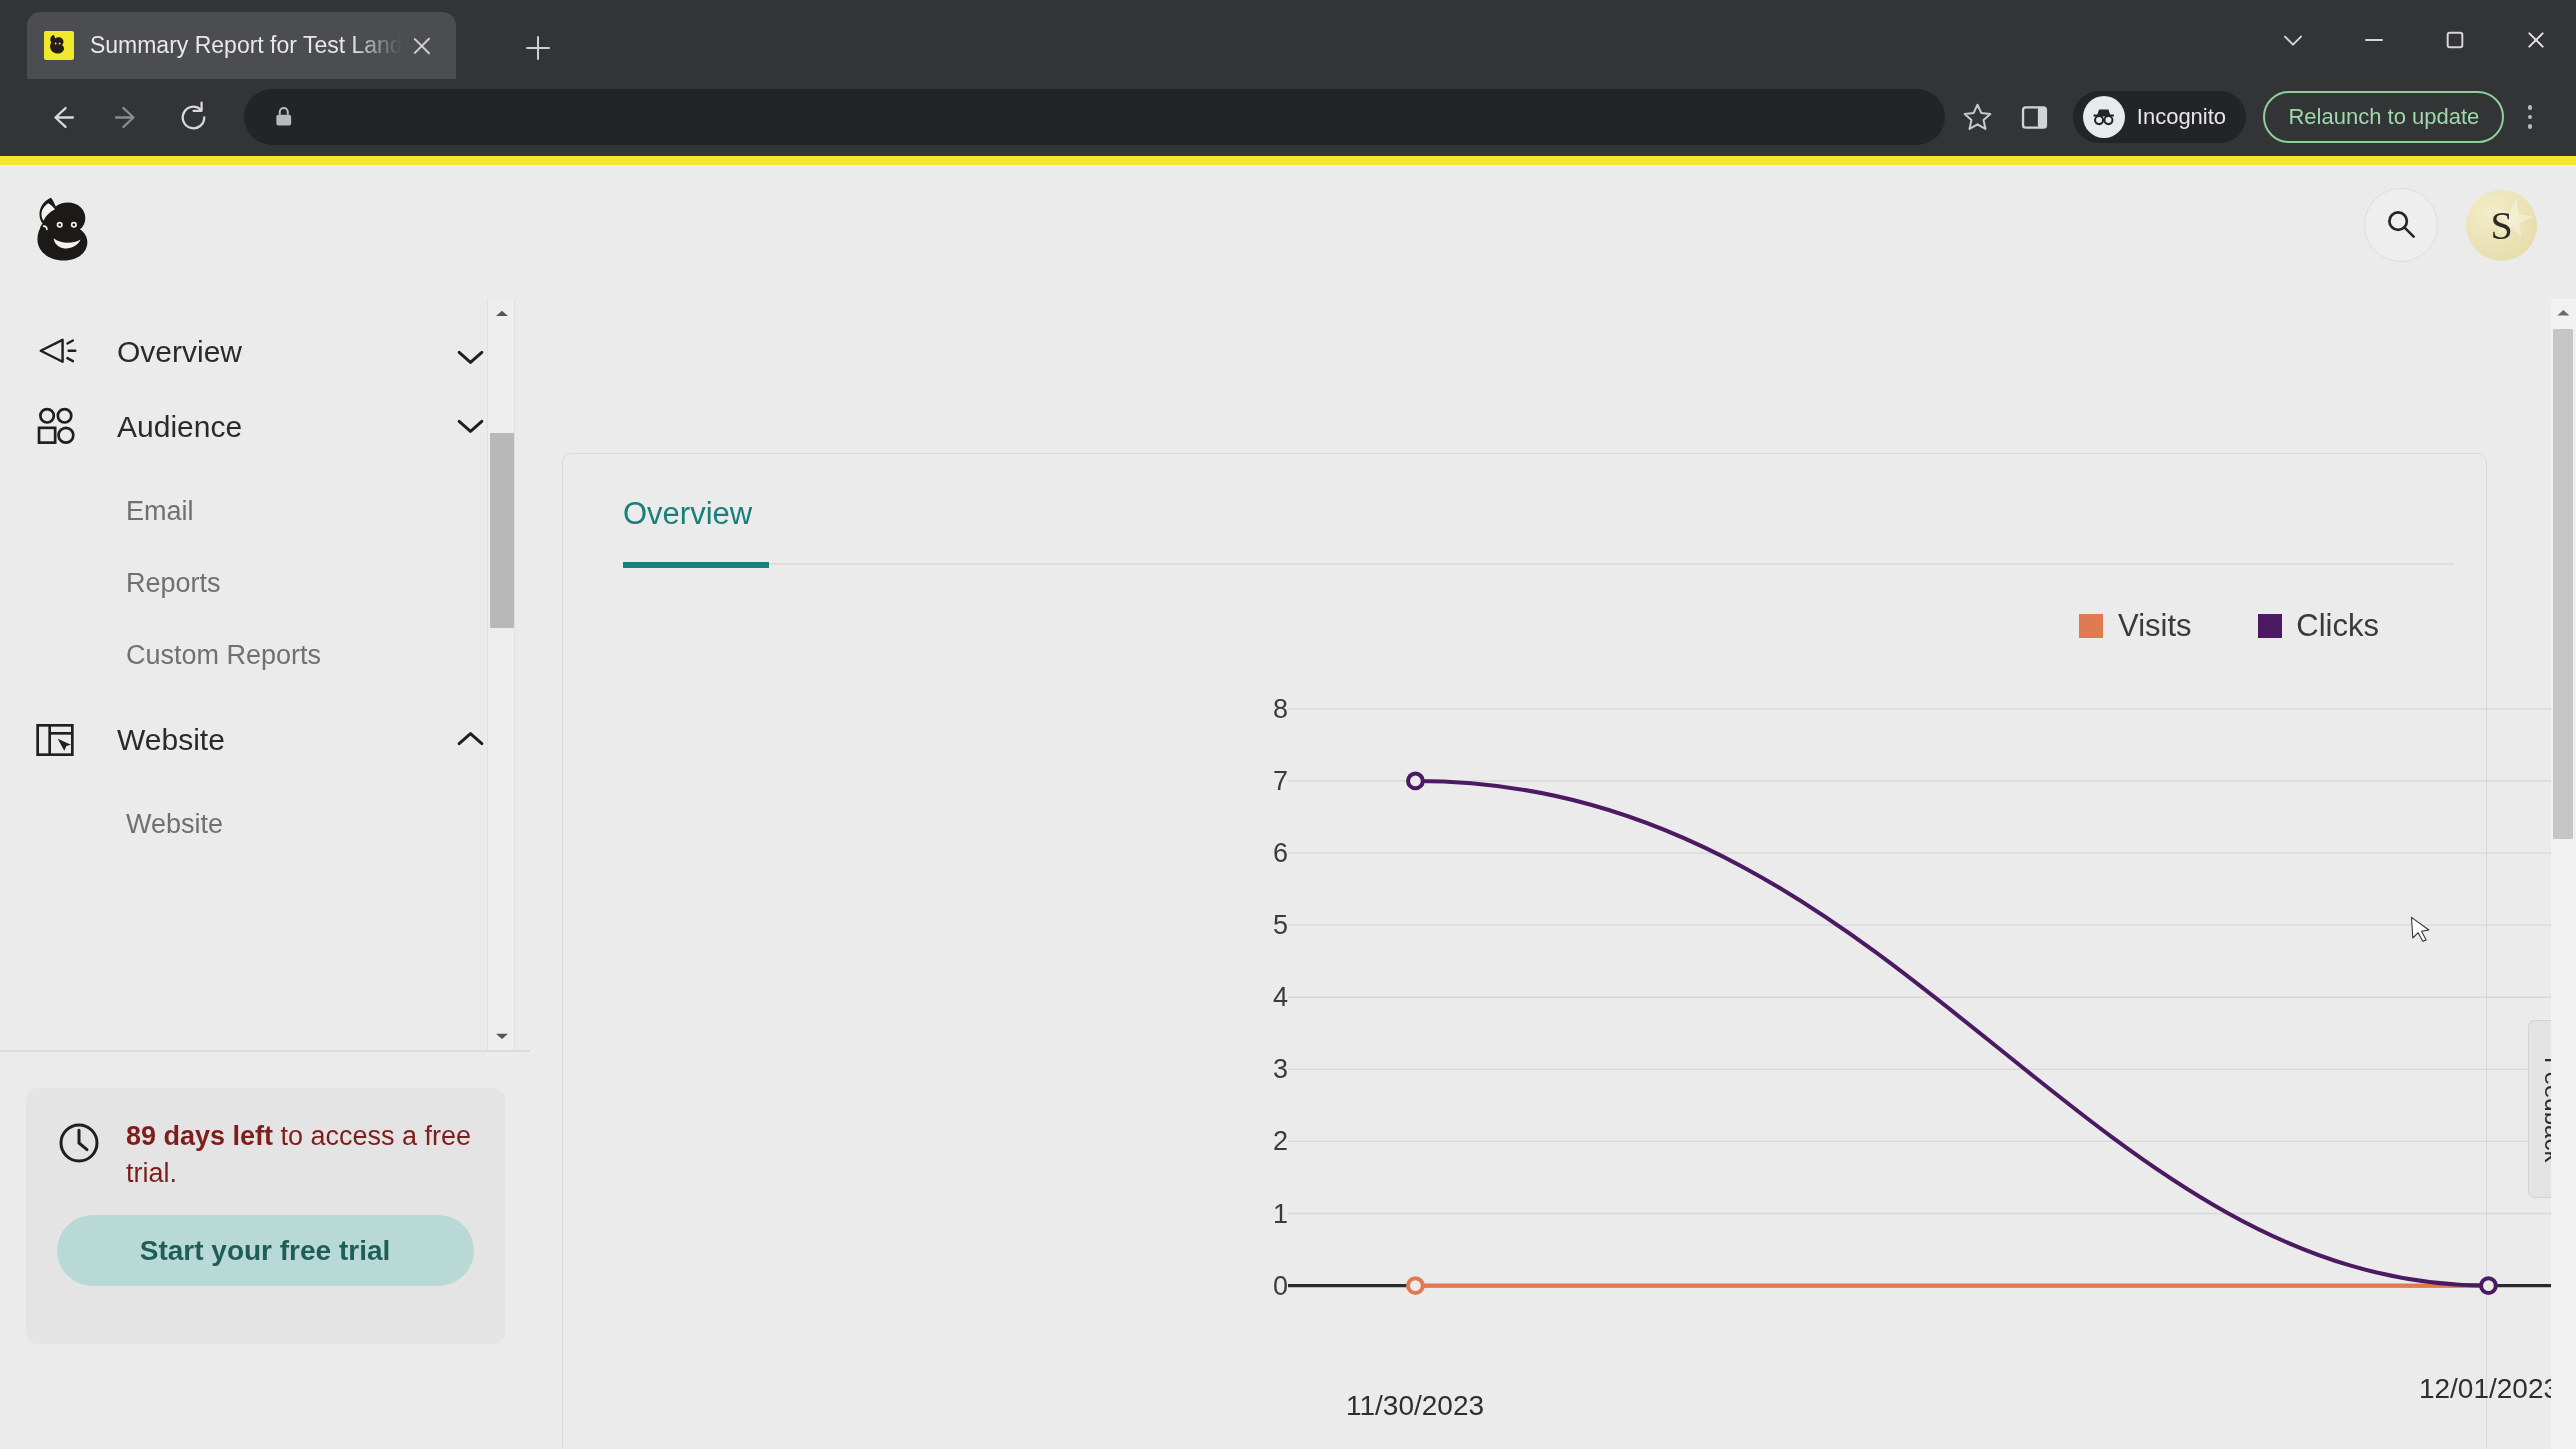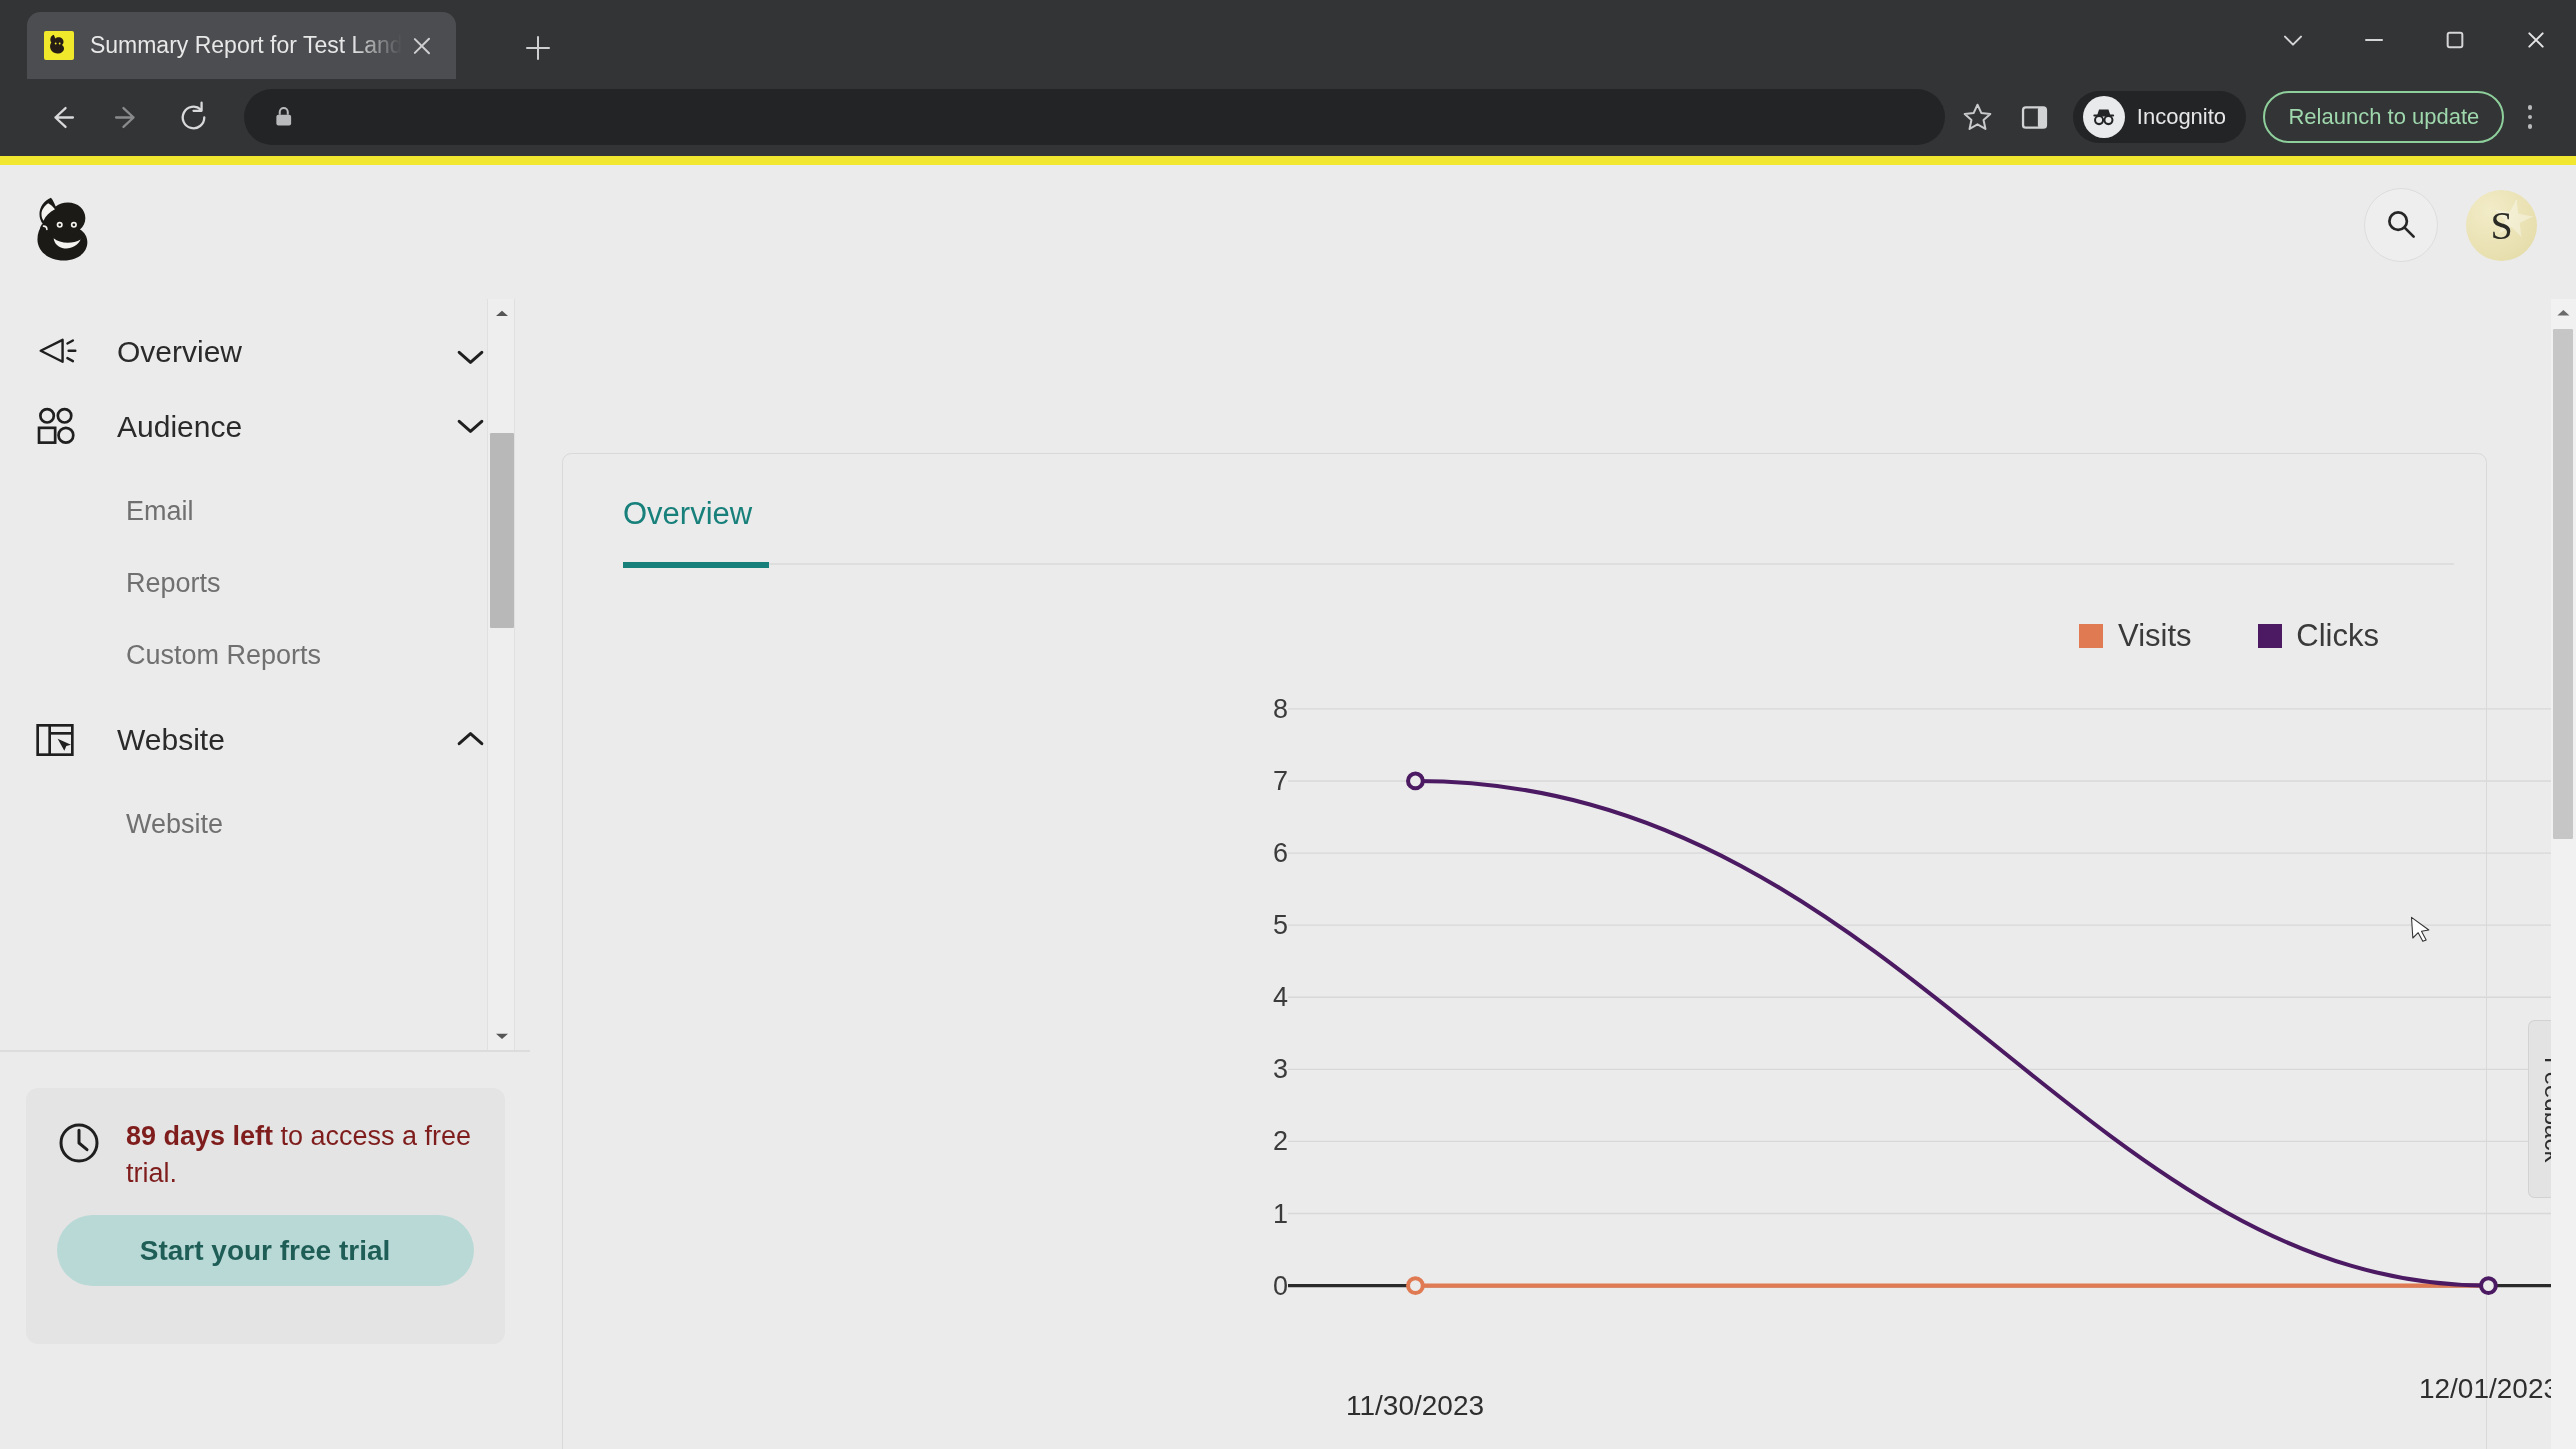--- a/index.html
+++ b/index.html
@@ -155,21 +155,21 @@
   .card {
     position:absolute; left:32px; top:154px; width:1925px; height:1181px;
     background:#ebebeb; border:0.7px solid #d9d9d9; border-radius:9.4px;
   }
   .tabs { position:absolute; left:60px; top:42px; width:1831px; }
   .tabs .tab-label { font-size:31px; color:#17807b; padding-bottom:30px; display:inline-block; cursor:pointer;}
   .tabs .tab-underline { width:146px; height:5.4px; background:#17807b; }
   .tabs .tab-rule { position:absolute; left:146px; top:67px; width:1685px; height:2px; background:#dedede; }
 
   .legend { position:absolute; right:107px; top:154px; display:flex; gap:66px; align-items:center; }
-  .legend-item { display:flex; align-items:center; gap:14.8px;margin-top:10px; }
+  .legend-item { display:flex; align-items:center; gap:14.8px; }
   .legend-swatch { width:24px; height:24px; }
   .legend-label { font-size:31px; color:#3a3a3a; }
 
   .plot { position:absolute; left:0; top:248px; width:1925px; height:805px; }
   .ylabels { position:absolute; left:0; top:0; width:725px; height:805px; }
   .ylab { position:absolute; right:0; font-size:27px; color:#3b3b3b; transform:translateY(-50%); }
   .chartsvg { position:absolute; left:725px; top:0; }
   .xlabels { position:absolute; left:725px; top:671px; width:1690px; }
   .xlab { position:absolute; font-size:28px; color:#2e2e2e; transform:translateX(-50%); white-space:nowrap; }
 

